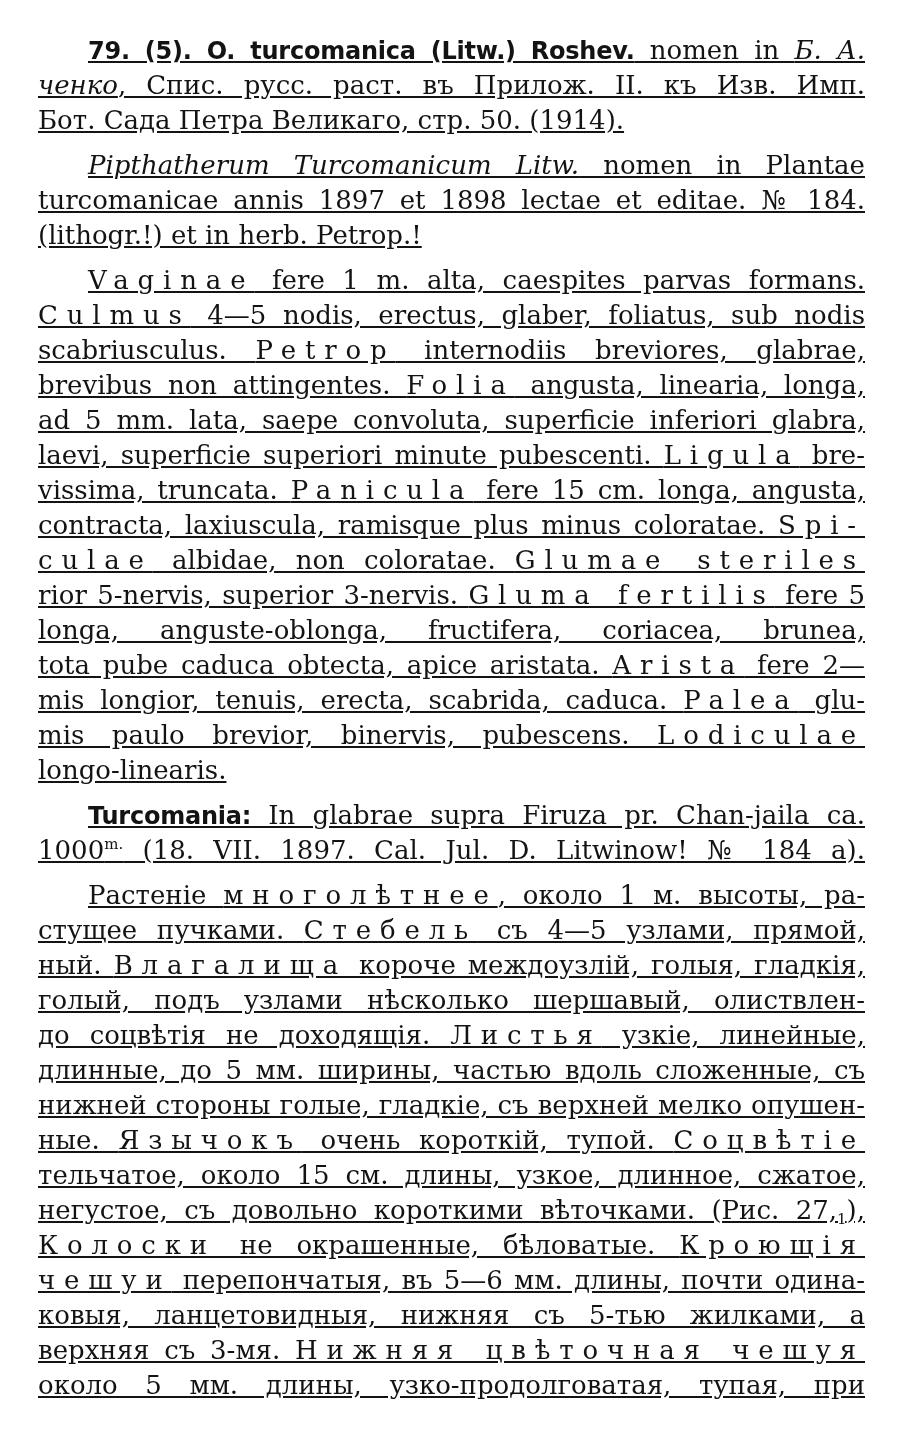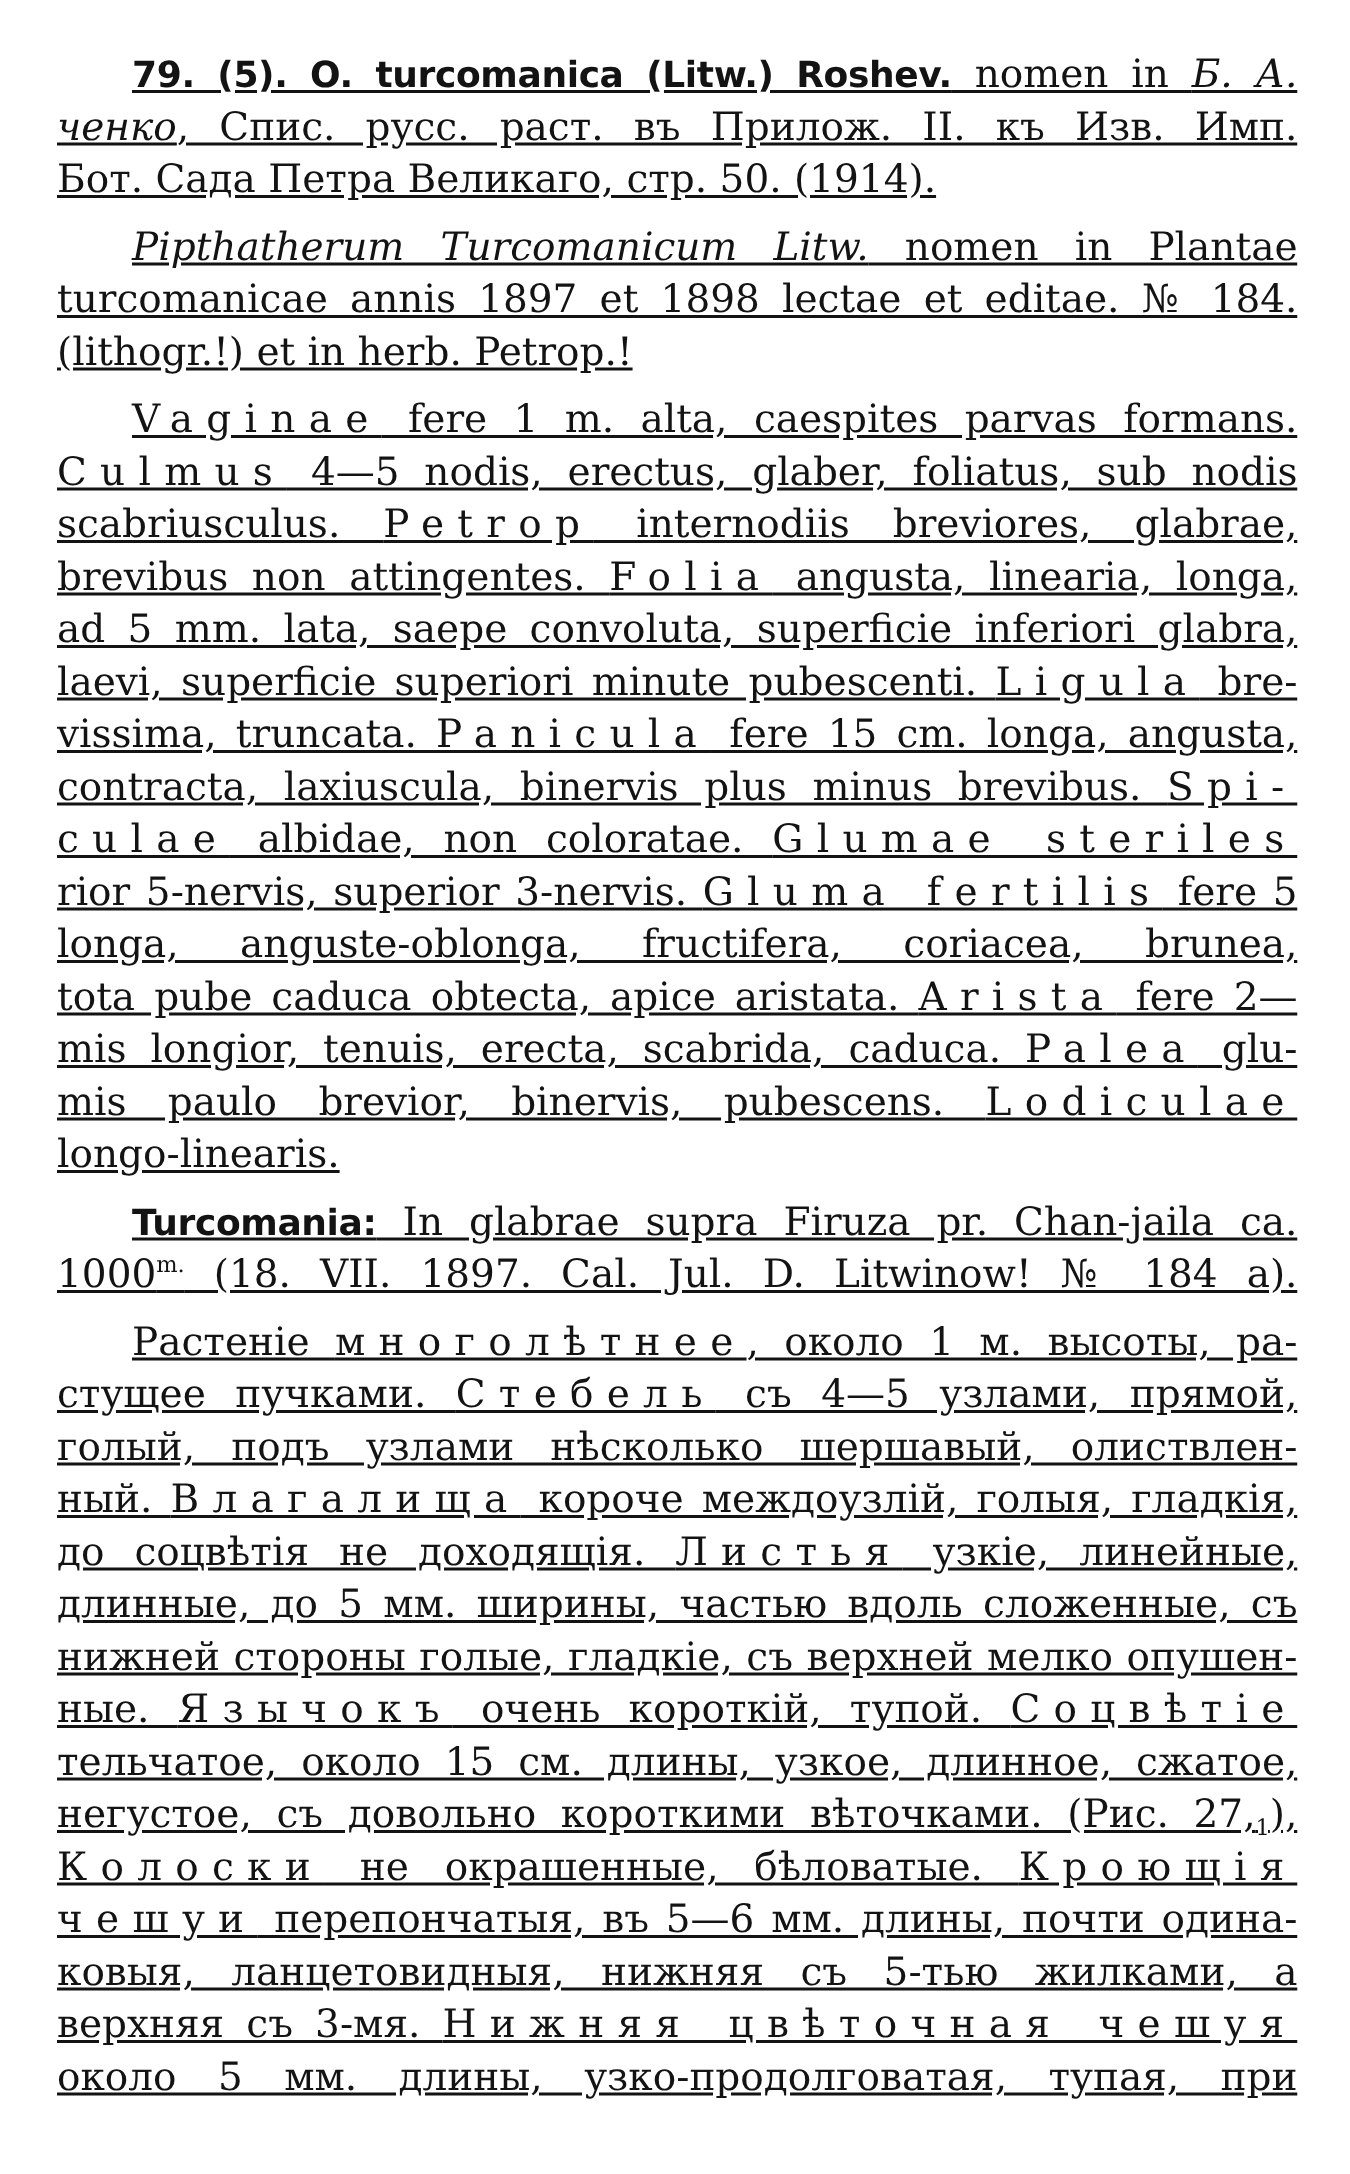--- a/index.html
+++ b/index.html
@@ -66,38 +66,38 @@
       <div class="line"><span class="seg-p">(lithogr.!) et in herb. Petrop.!</span></div>
     </div>
     <div class="paragraph">
       <div class="line just indent"><span class="seg-s">Vaginae</span><span class="seg-p"> fere 1 m. alta, caespites parvas formans.</span></div>
       <div class="line just"><span class="seg-s">Culmus</span><span class="seg-p"> 4—5 nodis, erectus, glaber, foliatus, sub nodis</span></div>
       <div class="line just"><span class="seg-p">scabriusculus. </span><span class="seg-s">Petrop</span><span class="seg-p"> internodiis breviores, glabrae, laeves,</span></div>
       <div class="line just"><span class="seg-p">brevibus non attingentes. </span><span class="seg-s">Folia</span><span class="seg-p"> angusta, linearia, longa,</span></div>
       <div class="line just"><span class="seg-p">ad 5 mm. lata, saepe convoluta, superficie inferiori glabra,</span></div>
       <div class="line just"><span class="seg-p">laevi, superficie superiori minute pubescenti. </span><span class="seg-s">Ligula</span><span class="seg-p"> bre-</span></div>
       <div class="line just"><span class="seg-p">vissima, truncata. </span><span class="seg-s">Panicula</span><span class="seg-p"> fere 15 cm. longa, angusta,</span></div>
-      <div class="line just"><span class="seg-p">contracta, laxiuscula, binervis plus minus brevibus. </span><span class="seg-s">Spi-</span></div>
+      <div class="line just"><span class="seg-p">contracta, laxiuscula, ramisque plus minus coloratae. </span><span class="seg-s">Spi-</span></div>
       <div class="line just"><span class="seg-s">culae</span><span class="seg-p"> albidae, non coloratae. </span><span class="seg-s">Glumae steriles</span></div>
       <div class="line just"><span class="seg-p">rior 5-nervis, superior 3-nervis. </span><span class="seg-s">Gluma fertilis</span><span class="seg-p"> fere 5 mm.</span></div>
       <div class="line just"><span class="seg-p">longa, anguste-oblonga, fructifera, coriacea, brunea, superficie</span></div>
       <div class="line just"><span class="seg-p">tota pube caduca obtecta, apice aristata. </span><span class="seg-s">Arista</span><span class="seg-p"> fere 2—2½ glu-</span></div>
       <div class="line just"><span class="seg-p">mis longior, tenuis, erecta, scabrida, caduca. </span><span class="seg-s">Palea</span><span class="seg-p"> glu-</span></div>
       <div class="line just"><span class="seg-p">mis paulo brevior, binervis, pubescens. </span><span class="seg-s">Lodiculae</span><span class="seg-p"> breves,</span></div>
       <div class="line"><span class="seg-p">longo-linearis.</span></div>
     </div>
     <div class="paragraph">
       <div class="line just indent"><span class="seg-b">Turcomania:</span><span class="seg-p"> In glabrae supra Firuza pr. Chan-jaila ca.</span></div>
       <div class="line just"><span class="seg-p">1000</span><sup class="seg-sup">m.</sup><span class="seg-p"> (18. VII. 1897. Cal. Jul. D. Litwinow! № 184 a).</span></div>
     </div>
     <div class="paragraph">
       <div class="line just indent"><span class="seg-p">Растеніе </span><span class="seg-s">многолѣтнее</span><span class="seg-p">, около 1 м. высоты, ра-</span></div>
       <div class="line just"><span class="seg-p">стущее пучками. </span><span class="seg-s">Стебель</span><span class="seg-p"> съ 4—5 узлами, прямой,</span></div>
+      <div class="line just"><span class="seg-p">ный. </span><span class="seg-s">Влагалища</span><span class="seg-p"> короче междоузлій, голыя, гладкія,</span></div>
       <div class="line just"><span class="seg-p">голый, подъ узлами нѣсколько шершавый, олиствлен-</span></div>
-      <div class="line just"><span class="seg-p">ный. </span><span class="seg-s">Влагалища</span><span class="seg-p"> короче междоузлій, голыя, гладкія,</span></div>
       <div class="line just"><span class="seg-p">до соцвѣтія не доходящія. </span><span class="seg-s">Листья</span><span class="seg-p"> узкіе, линейные,</span></div>
       <div class="line just"><span class="seg-p">длинные, до 5 мм. ширины, частью вдоль сложенные, съ</span></div>
       <div class="line just"><span class="seg-p">нижней стороны голые, гладкіе, съ верхней мелко опушен-</span></div>
       <div class="line just"><span class="seg-p">ные. </span><span class="seg-s">Язычокъ</span><span class="seg-p"> очень короткій, тупой. </span><span class="seg-s">Соцвѣтіе</span><span class="seg-p"> ме-</span></div>
       <div class="line just"><span class="seg-p">тельчатое, около 15 см. длины, узкое, длинное, сжатое,</span></div>
       <div class="line just"><span class="seg-p">негустое, съ довольно короткими вѣточками. (Рис. 27,</span><sub class="seg-sub">1</sub><span class="seg-p">),</span></div>
       <div class="line just"><span class="seg-s">Колоски</span><span class="seg-p"> не окрашенные, бѣловатые. </span><span class="seg-s">Кроющія</span></div>
       <div class="line just"><span class="seg-s">чешуи</span><span class="seg-p"> перепончатыя, въ 5—6 мм. длины, почти одина-</span></div>
       <div class="line just"><span class="seg-p">ковыя, ланцетовидныя, нижняя съ 5-тью жилками, а</span></div>
       <div class="line just"><span class="seg-p">верхняя съ 3-мя. </span><span class="seg-s">Нижняя цвѣточная чешуя</span></div>

